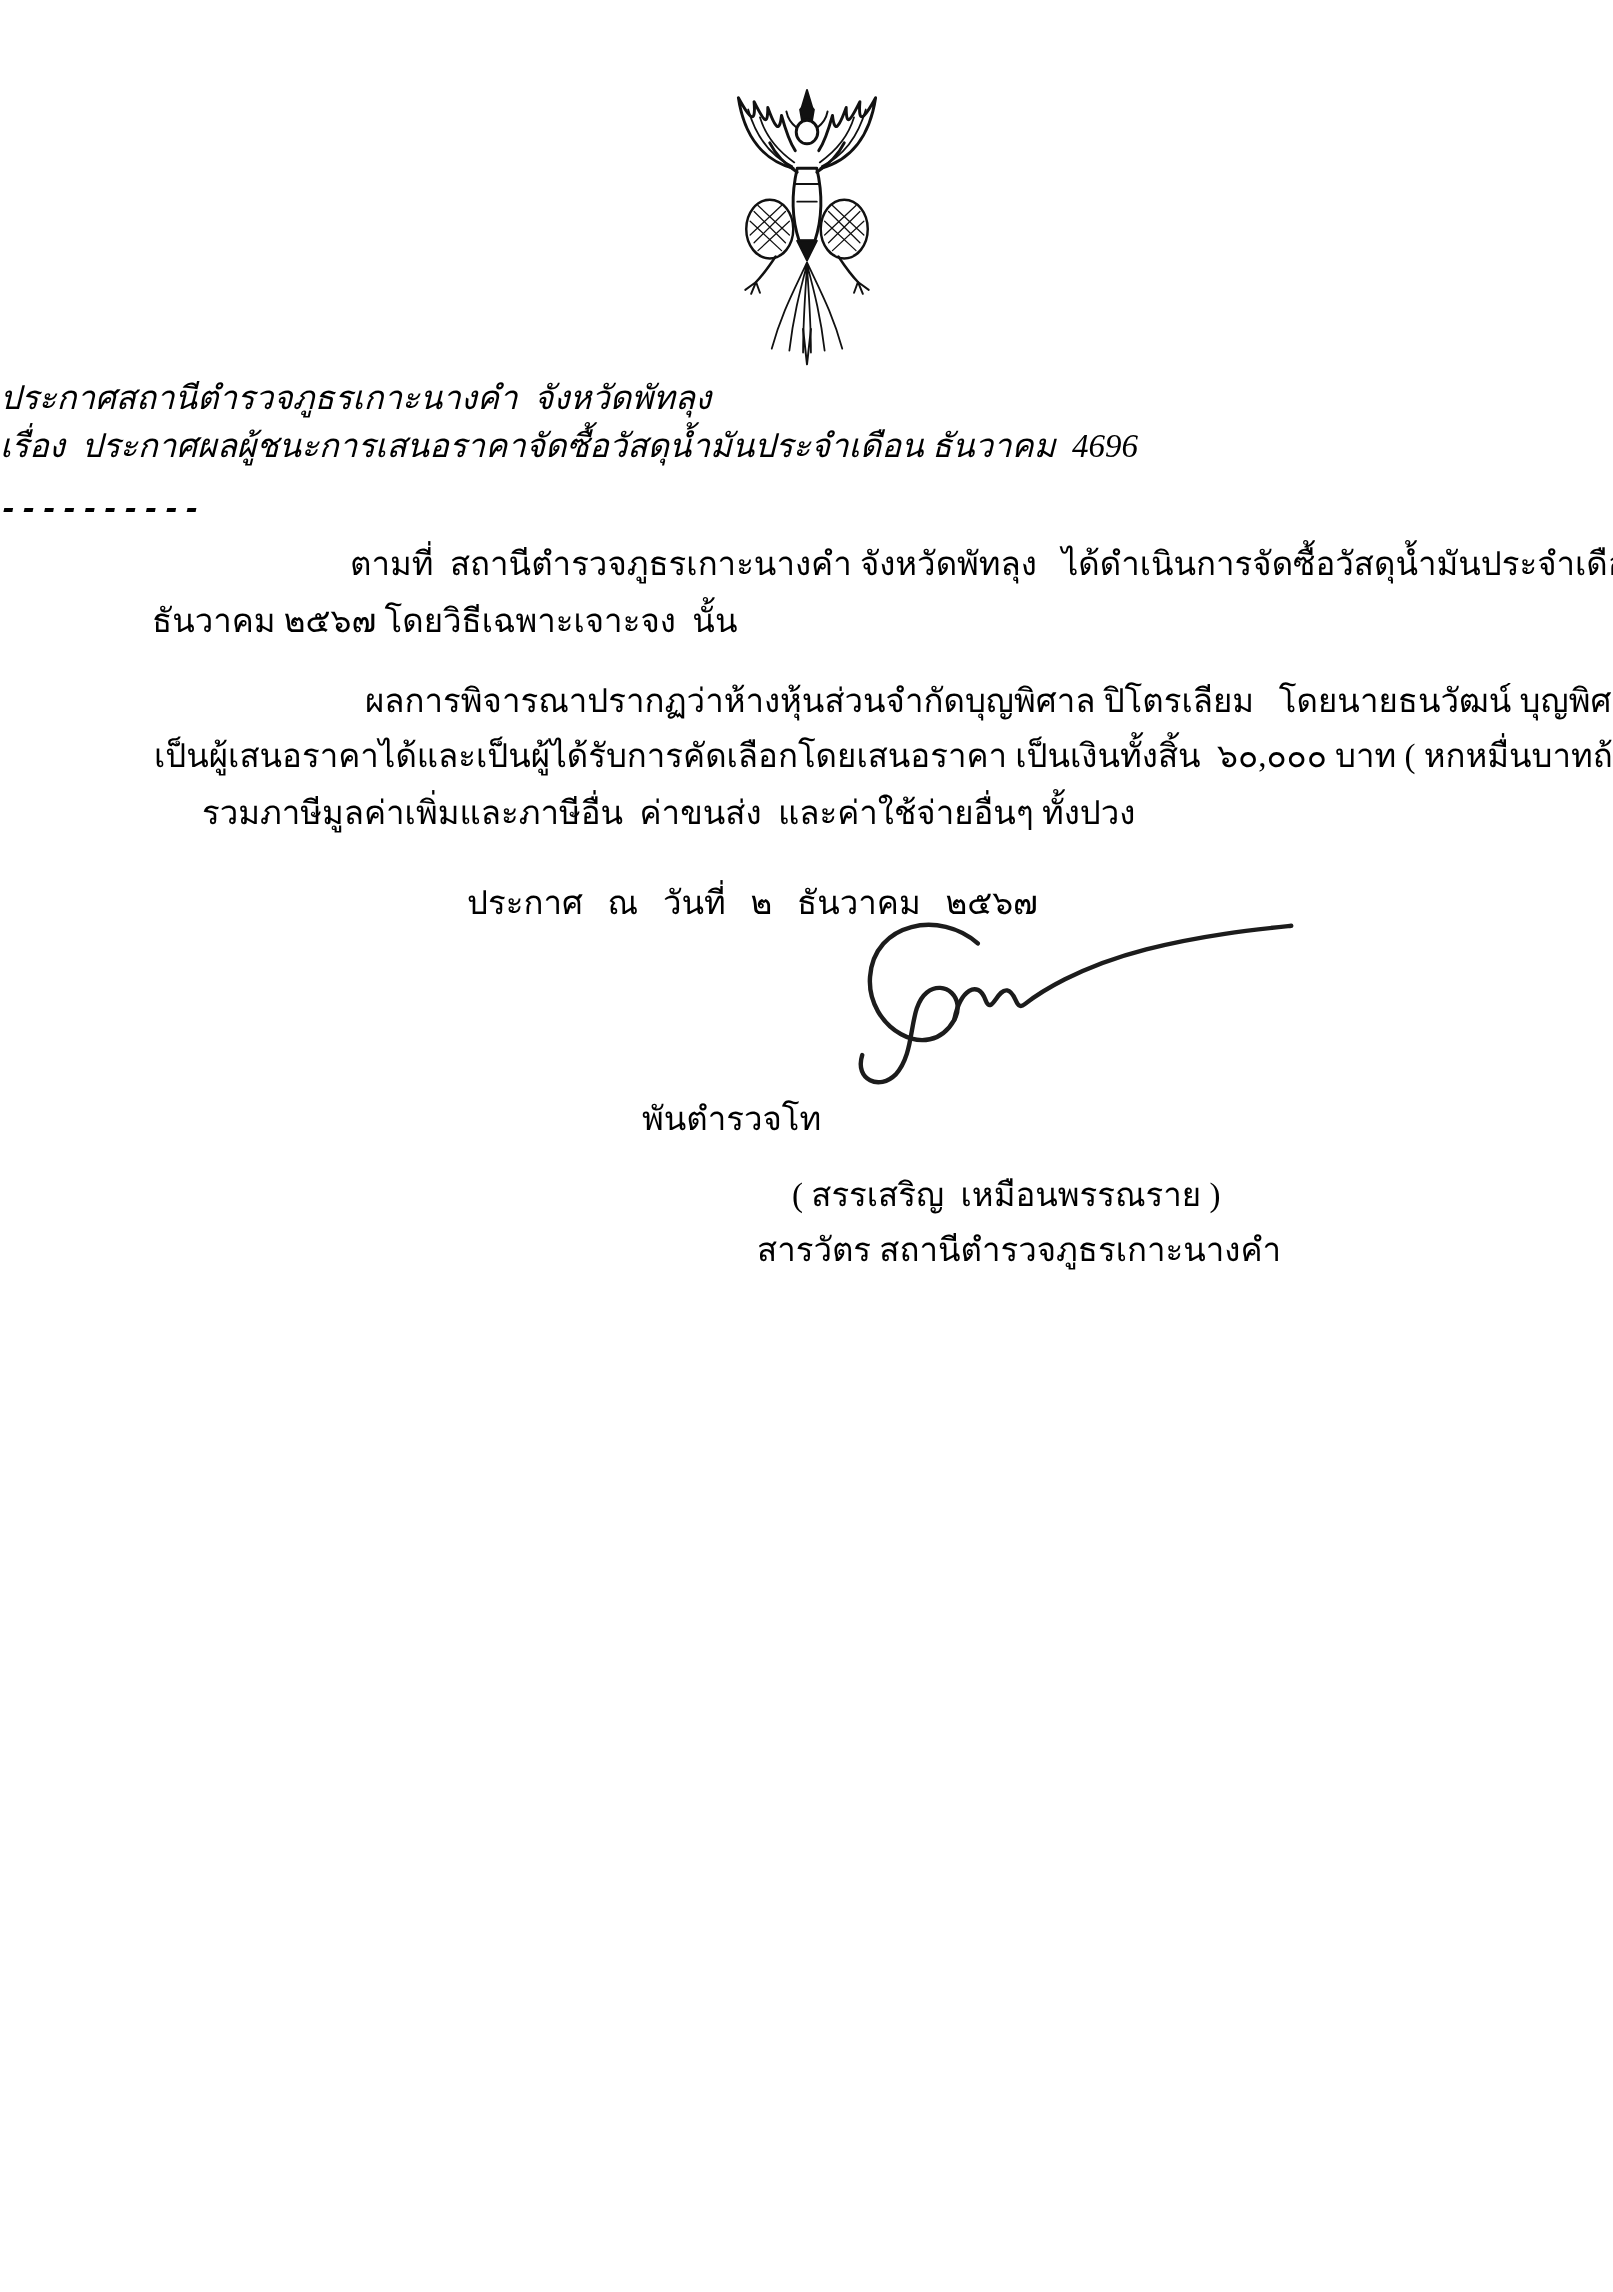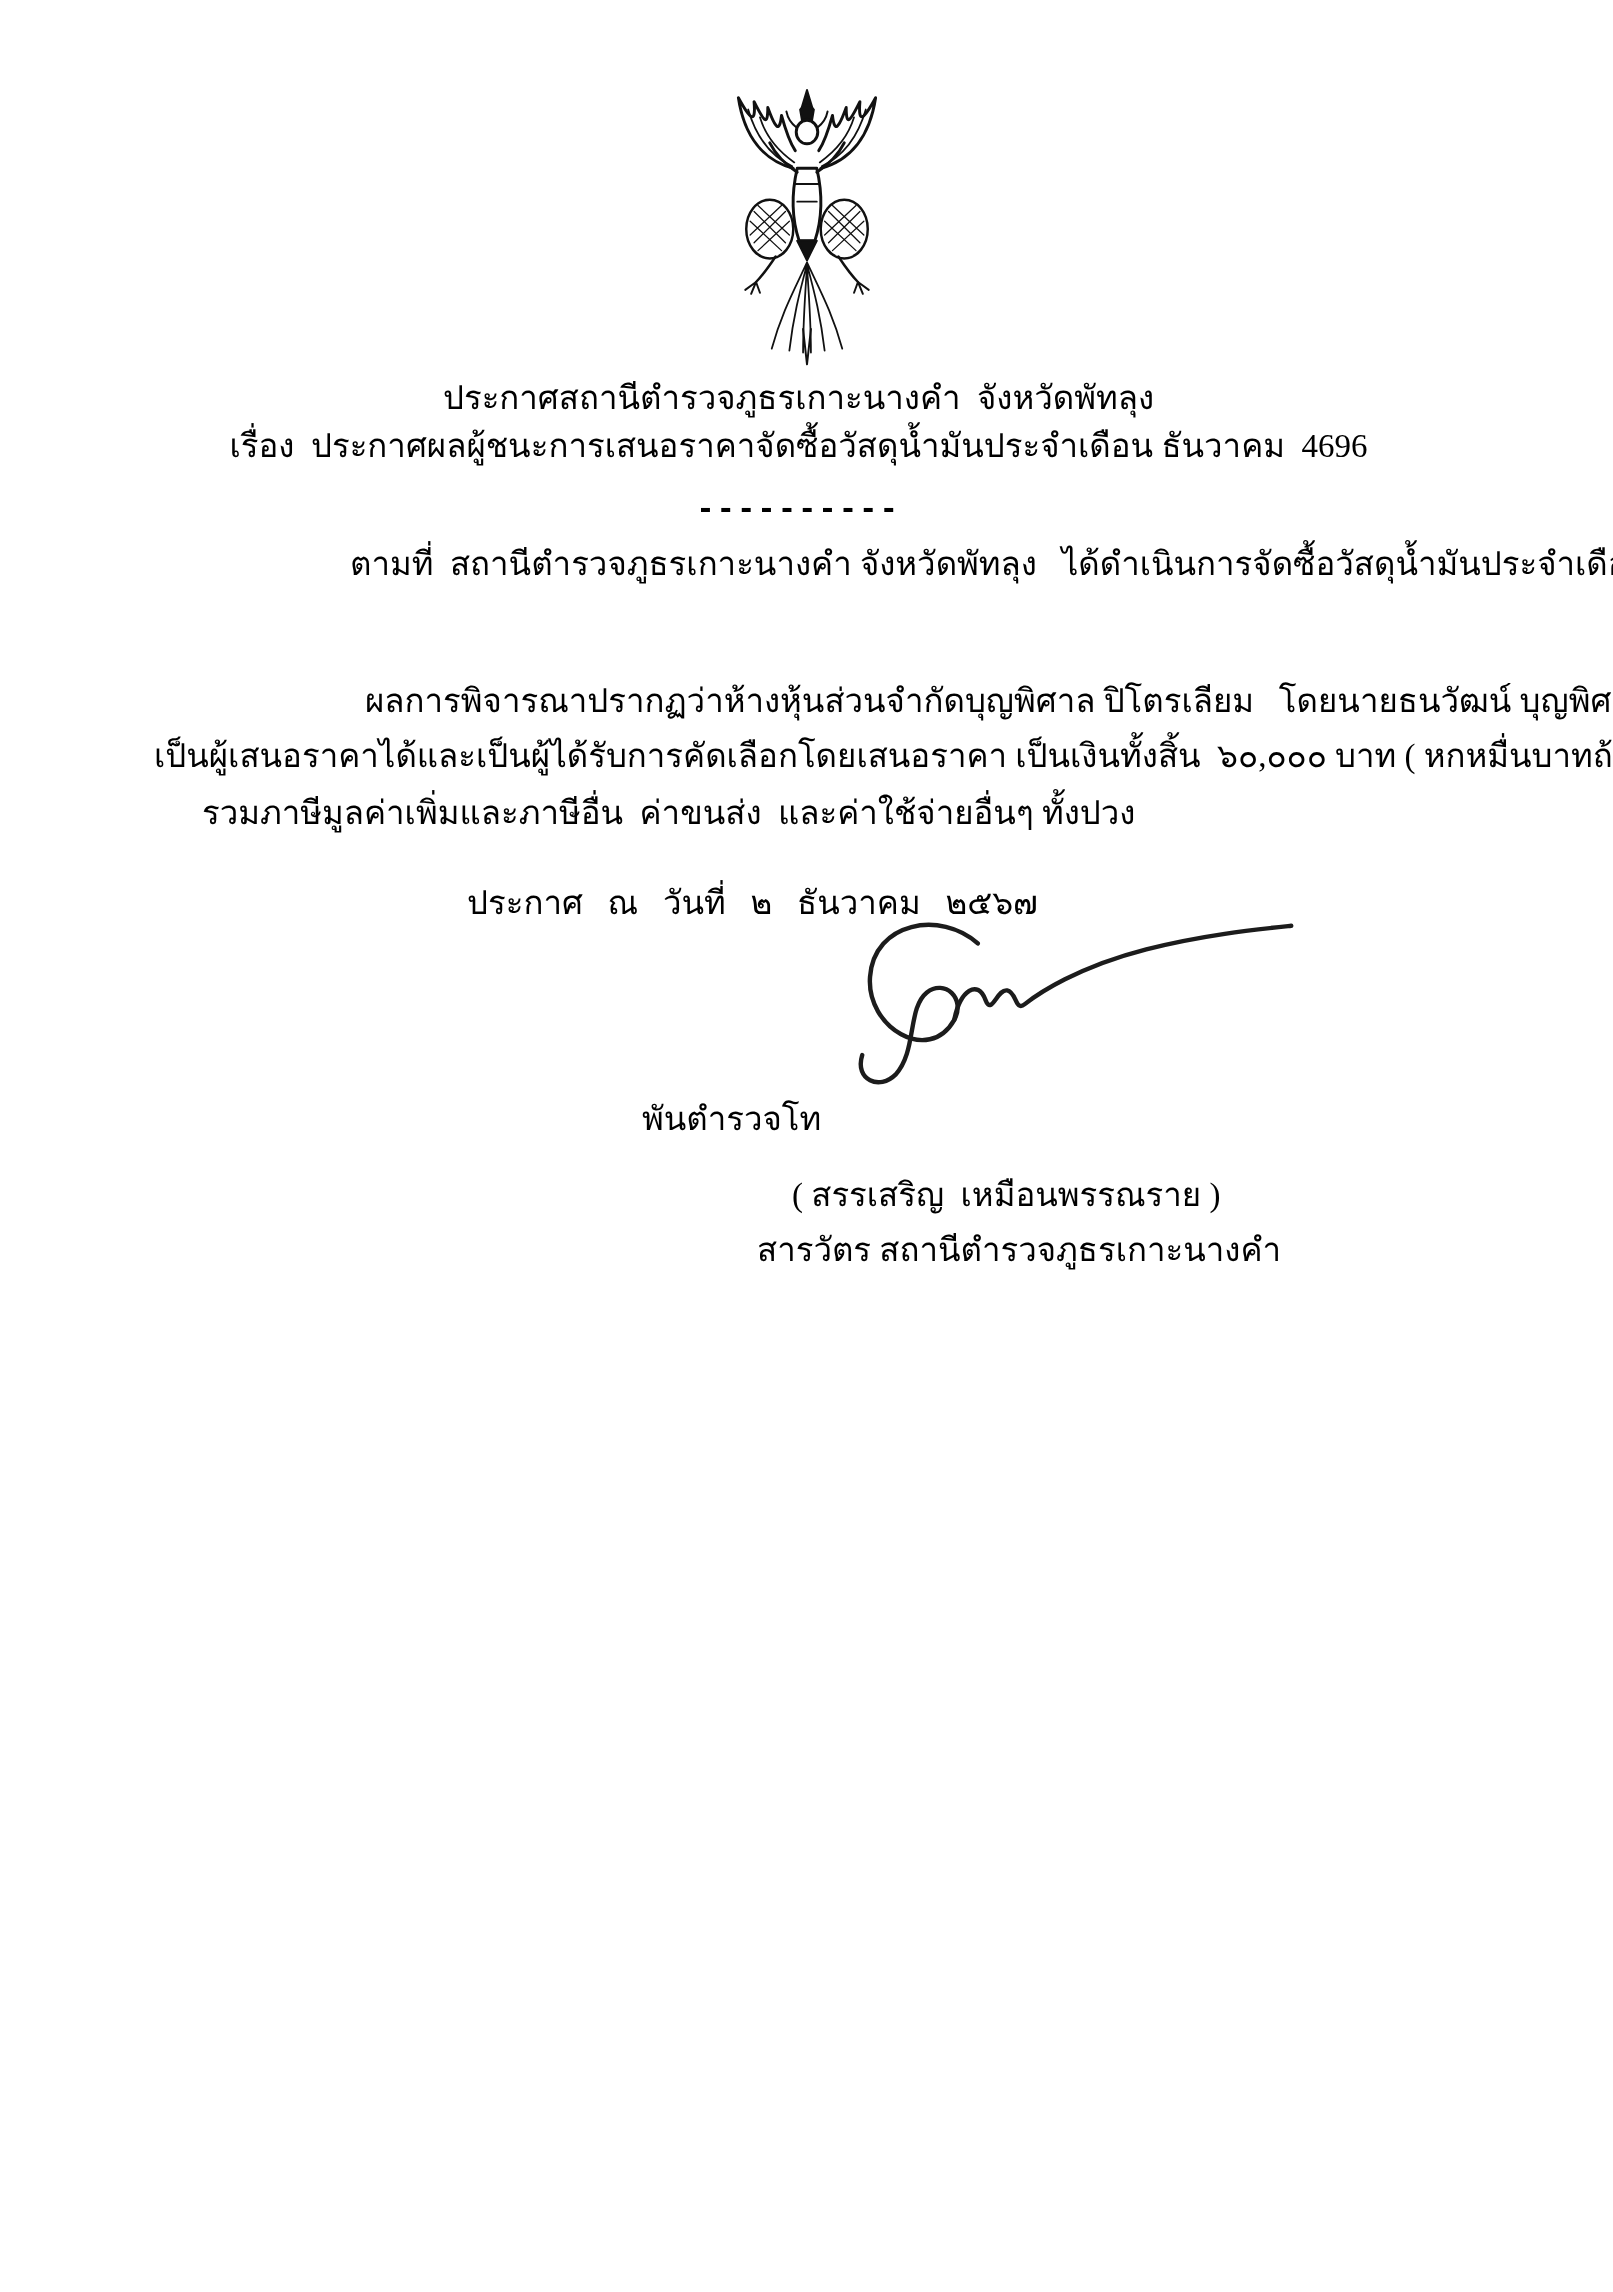--- a/index.html
+++ b/index.html
@@ -19,21 +19,21 @@
   .line {
     position: absolute;
     font-size: 33px;
     line-height: 1.4;
     white-space: pre;
     color: #000000;
   }
   .centered {
     left: 0;
     right: 16px;
-    text-align: center;
+    font-style: italic;
   }
   .divider {
     font-weight: bold;
     letter-spacing: 2.9px;
     font-family: "DejaVu Sans Mono", monospace;
     font-size: 29px;
   }
   .garuda {
     position: absolute;
     left: 699px;
@@ -90,20 +90,21 @@
       <path d="M110 180 C96 210 84 232 74 268 M110 182 C102 212 96 236 92 270 M110 184 C108 214 106 240 106 272 M110 184 C112 214 114 240 114 272 M110 182 C118 212 124 236 128 270 M110 180 C124 210 136 232 146 268" stroke-width="1.8"></path>
       <path d="M106 248 L110 284 L114 248" stroke-width="2"></path>
     </g>
   </svg>
 
   <div class="line centered" style="top:375px;">ประกาศสถานีตำรวจภูธรเกาะนางคำ  จังหวัดพัทลุง</div>
   <div class="line centered" style="top:423px;">เรื่อง  ประกาศผลผู้ชนะการเสนอราคาจัดซื้อวัสดุน้ำมันประจำเดือน ธันวาคม  4696</div>
   <div class="line centered divider" style="top:488px;">----------</div>
 
   <div class="line" style="left:350px; top:541px;">ตามที่  สถานีตำรวจภูธรเกาะนางคำ จังหวัดพัทลุง   ได้ดำเนินการจัดซื้อวัสดุน้ำมันประจำเดือน</div>
+  <div class="line" style="left:152px; top:598px;">ธันวาคม ๒๕๖๗ โดยวิธีเฉพาะเจาะจง  นั้น</div>
 
   <div class="line" style="left:365px; top:678px;">ผลการพิจารณาปรากฏว่าห้างหุ้นส่วนจำกัดบุญพิศาล ปิโตรเลียม   โดยนายธนวัฒน์ บุญพิศาล</div>
   <div class="line" style="left:154px; top:733px;">เป็นผู้เสนอราคาได้และเป็นผู้ได้รับการคัดเลือกโดยเสนอราคา เป็นเงินทั้งสิ้น  ๖๐,๐๐๐ บาท ( หกหมื่นบาทถ้วน )</div>
   <div class="line" style="left:159px; top:790px;margin-left:43px;">รวมภาษีมูลค่าเพิ่มและภาษีอื่น  ค่าขนส่ง  และค่าใช้จ่ายอื่นๆ ทั้งปวง</div>
 
   <div class="line" style="left:426px; top:880px;margin-left:41px;">ประกาศ   ณ   วันที่   ๒   ธันวาคม   ๒๕๖๗</div>
 
   <svg class="signature" viewBox="0 0 490 195" aria-hidden="true">
     <g stroke="#1c1c1c" fill="none" stroke-width="4.5" stroke-linecap="round">
       <path d="M158 28 C120 -6 52 6 48 62 C44 114 108 152 134 106 C146 84 124 64 106 78 C86 94 96 138 74 162 C58 178 32 168 40 142"></path>

